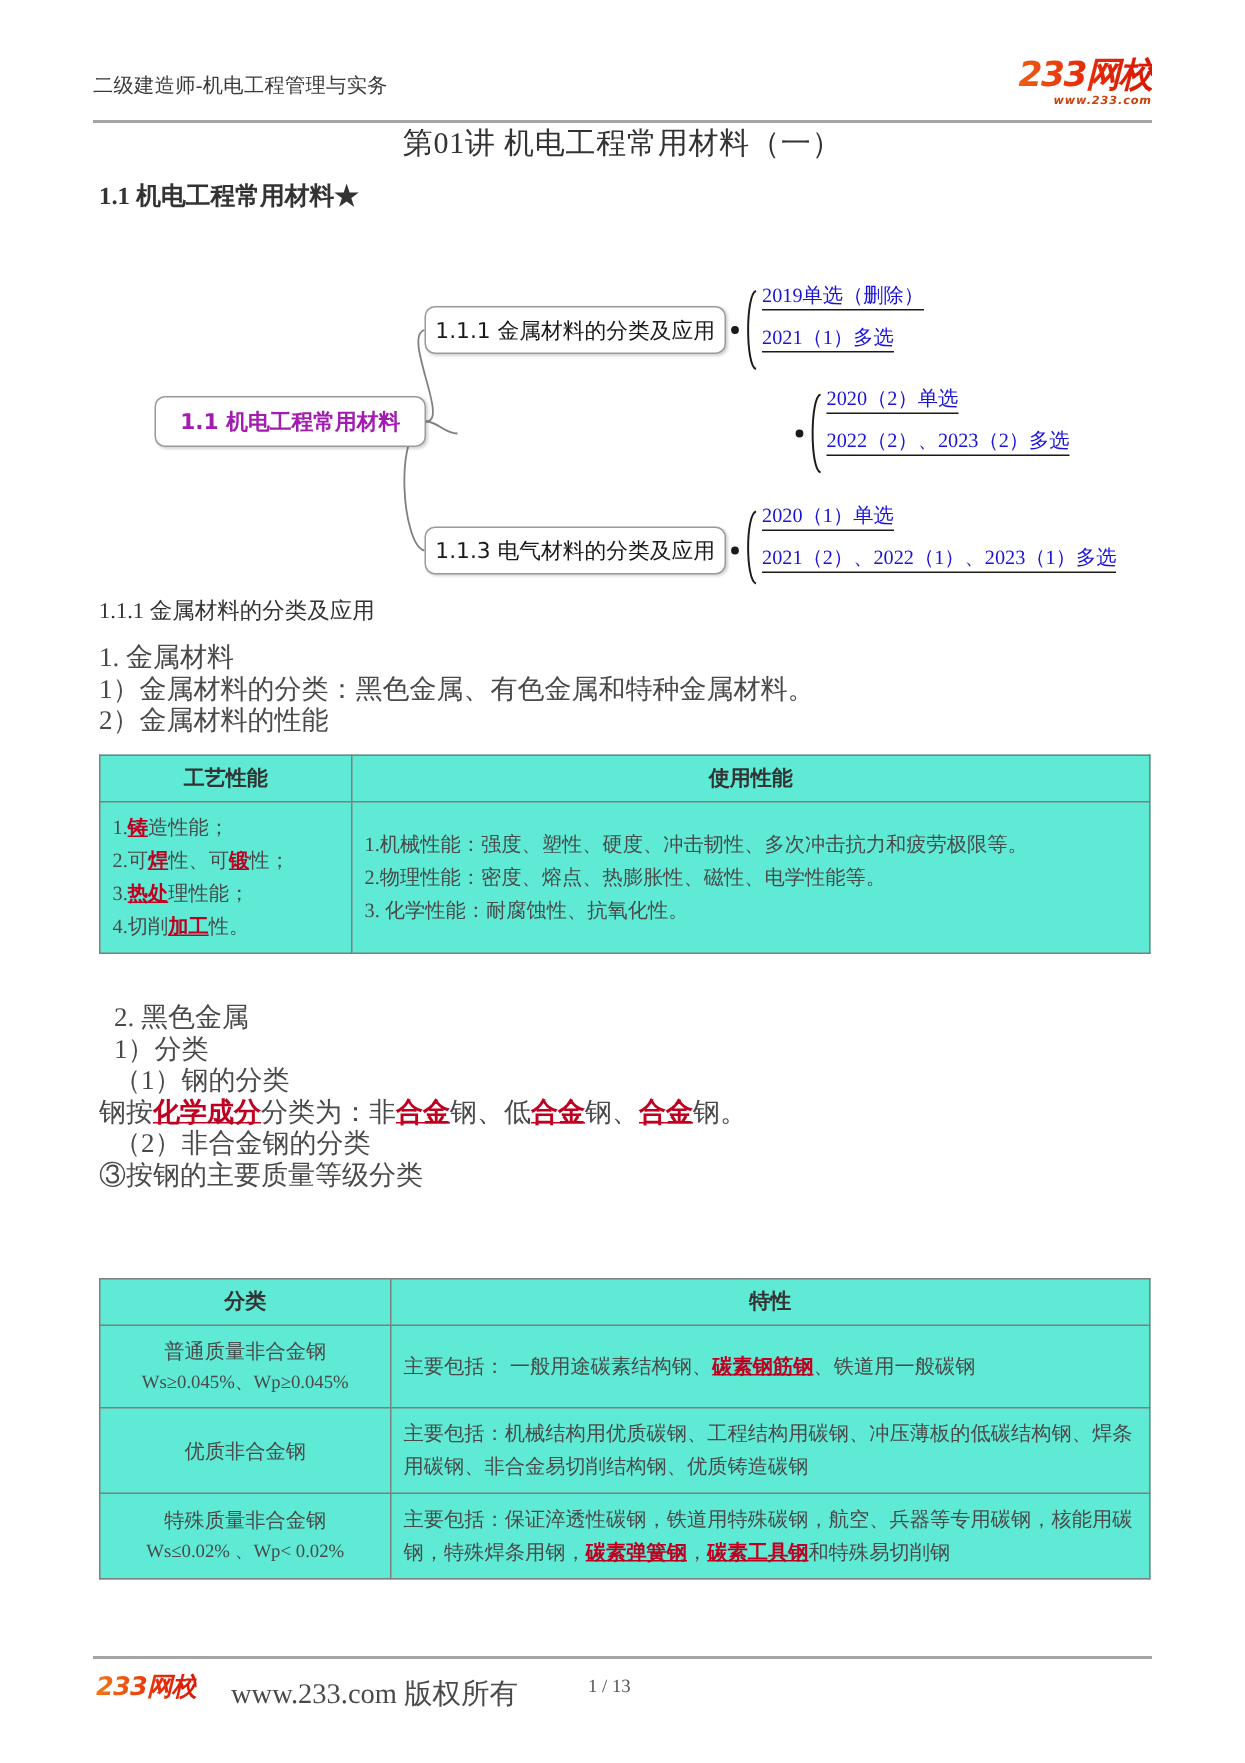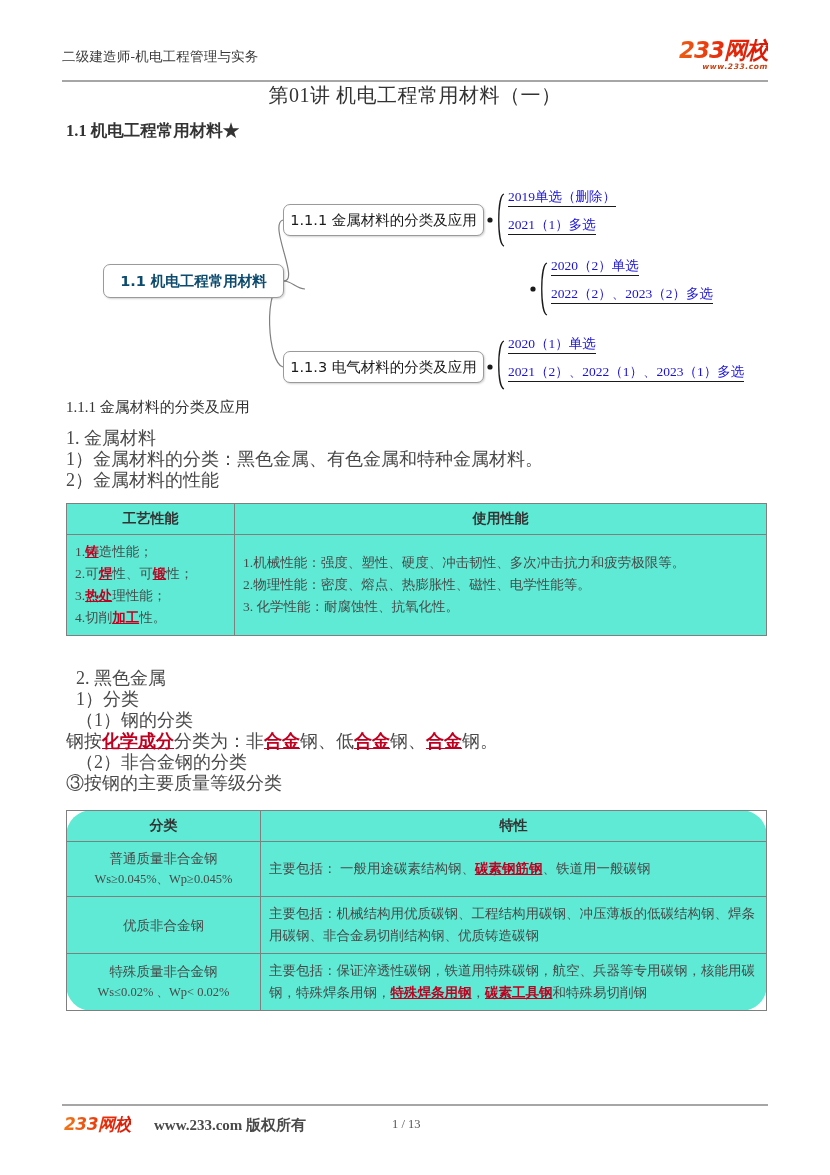--- a/index.html
+++ b/index.html
@@ -106,21 +106,21 @@
     color: #1a1a1a;
     display: flex;
     align-items: center;
     justify-content: center;
     white-space: nowrap;
     box-shadow: 1px 1px 2px rgba(0,0,0,.18);
   }
   .mm-root {
     left: 103px; top: 264px - 178px;
     width: 181px; height: 34px;
-    color: #0c4a6e;
+    color: #a21caf;
     font-weight: bold;
     font-size: 14.5px;
   }
   .mm-c1 { left: 283px; top: 26px;  width: 201px; height: 32px; }
   .mm-c2 { left: 305px; top: 95px;  width: 222px; height: 32px; }
   .mm-c3 { left: 283px; top: 173px; width: 201px; height: 32px; }
 
   .mm-ann {
     position: absolute;
     font-family: Liberation Serif, serif;
@@ -197,21 +197,21 @@
     font-size: 17px;
     letter-spacing: -.5px;
     background: linear-gradient(90deg,#f07818 0%,#e8300c 60%,#d81806 100%);
     -webkit-background-clip: text;
     background-clip: text;
     -webkit-text-fill-color: transparent;
     white-space: nowrap;
   }
   .ftr-txt {
     position: absolute; left: 92px; top: 4px;
-    font-size: 15px; color: #4a4a4a; white-space: nowrap; font-weight: bold;
+    font-size: 19px; color: #4a4a4a; white-space: nowrap;
   }
   .ftr-page {
     position: absolute; left: 330px; top: 5px;
     font-size: 12.5px; color: #555; white-space: nowrap;
   }
 </style>
 </head>
 <body>
 
 <div class="page">
@@ -304,21 +304,21 @@
 
   <div class="para" style="left:76px; top:668px;">2. 黑色金属</div>
   <div class="para" style="left:76px; top:689px;">1）分类</div>
   <div class="para" style="left:76px; top:710px;">（1）钢的分类</div>
   <div class="para" style="left:66px; top:731px;">
     <span>钢按</span><span class="hl">化学成分</span><span>分类为：非</span><span class="hl">合金</span><span>钢、低</span><span class="hl">合金</span><span>钢、</span><span class="hl">合金</span><span>钢。</span>
   </div>
   <div class="para" style="left:76px; top:752px;">（2）非合金钢的分类</div>
   <div class="para" style="left:66px; top:773px;">③按钢的主要质量等级分类</div>
 
-  <table class="t" style="left:66px; top:810px; width:700px;border-radius:26px;">
+  <table class="t" style="left:66px; top:852px; width:700px;">
     <colgroup>
         <col style="width:194px">
         <col style="width:506px">
       </colgroup>
     <thead>
       <tr>
         <th>分类</th>
         <th>特性</th>
       </tr>
     </thead>
@@ -339,21 +339,21 @@
         <td class="cell-lines">
           <span>主要包括：机械结构用优质碳钢、工程结构用碳钢、冲压薄板的低碳结构钢、焊条用碳钢、非合金易切削结构钢、优质铸造碳钢</span>
         </td>
       </tr>
       <tr>
         <td class="cell-center">
           <div>特殊质量非合金钢</div>
           <div class="mono-sm">Ws≤0.02% 、Wp&lt; 0.02%</div>
         </td>
         <td class="cell-lines">
-          <span>主要包括：保证淬透性碳钢，铁道用特殊碳钢，航空、兵器等专用碳钢，核能用碳钢，特殊焊条用钢，</span><span class="hl">特殊焊条用钢</span><span>，</span><span class="hl">碳素工具钢</span><span>和特殊易切削钢</span>
+          <span>主要包括：保证淬透性碳钢，铁道用特殊碳钢，航空、兵器等专用碳钢，核能用碳钢，特殊焊条用钢，</span><span class="hl">碳素弹簧钢</span><span>，</span><span class="hl">碳素工具钢</span><span>和特殊易切削钢</span>
         </td>
       </tr>
     </tbody>
   </table>
 
   <div class="ftr-rule"></div>
   <div class="ftr">
     <div class="ftr-logo">233网校</div>
     <div class="ftr-txt">www.233.com 版权所有</div>
     <div class="ftr-page">1 / 13</div>

